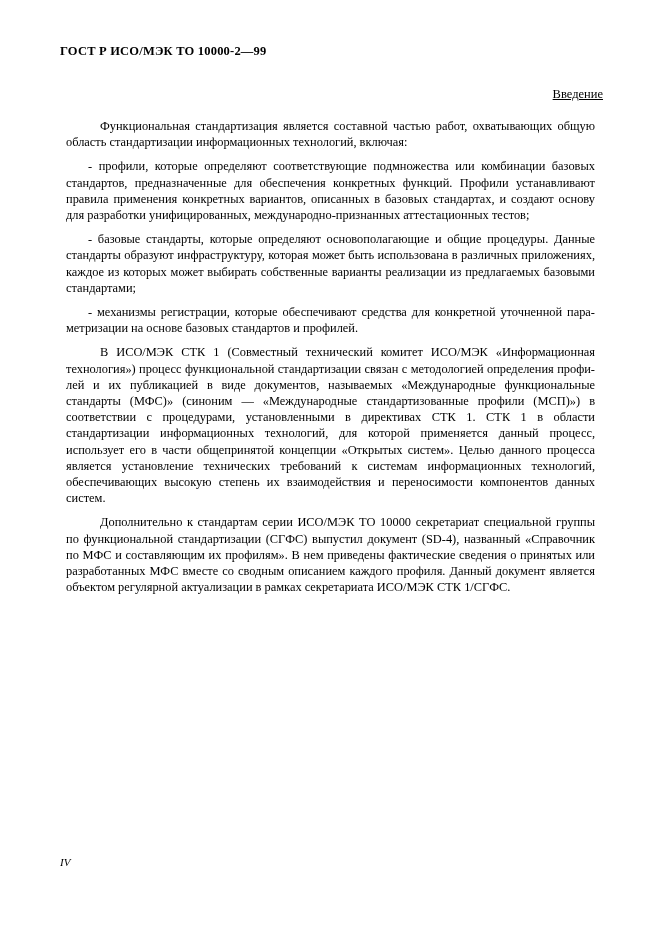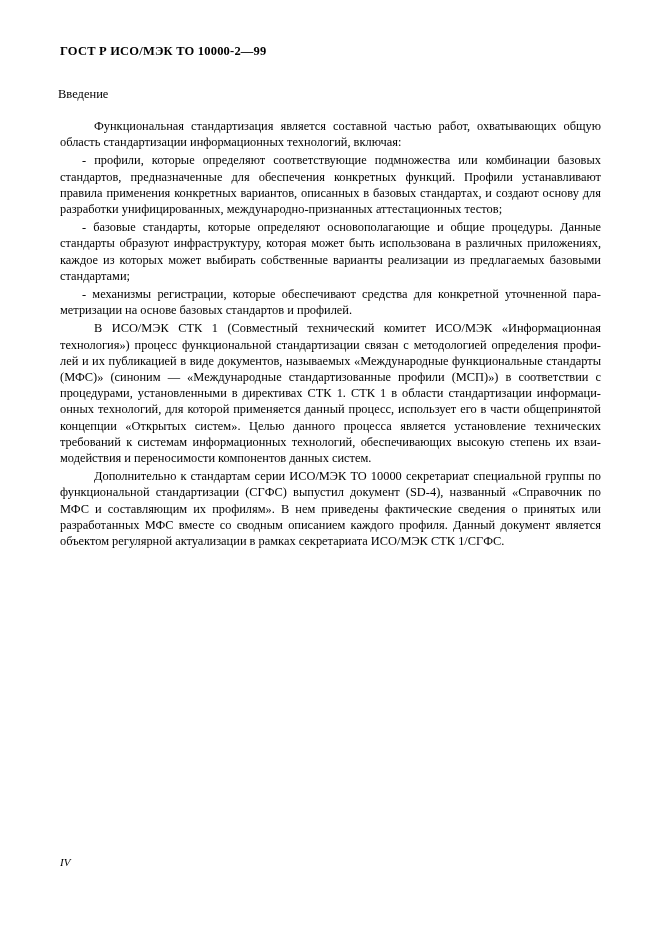--- a/index.html
+++ b/index.html
@@ -23,26 +23,27 @@
     box-sizing: border-box;
     padding: 44px 58px 0 58px;
   }
   .doc-header {
     font-size: 12.5px;
     font-weight: bold;
     letter-spacing: 0.2px;
     margin: 0 0 28px 2px;
   }
   .section-title {
-    text-align: left;
+    text-align: right;
     font-size: 12.5px;
     margin: 0 0 16px 0;
+    text-decoration: underline;
   }
   .body-text p {
-    margin: 2px;
+    margin: 8px;
     font-size: 12.4px;
     line-height: 16.2px;
     text-align: justify;
     text-justify: inter-word;
   }
   .indent {
     text-indent: 34px;
   }
   .indent-small {
     text-indent: 22px;

